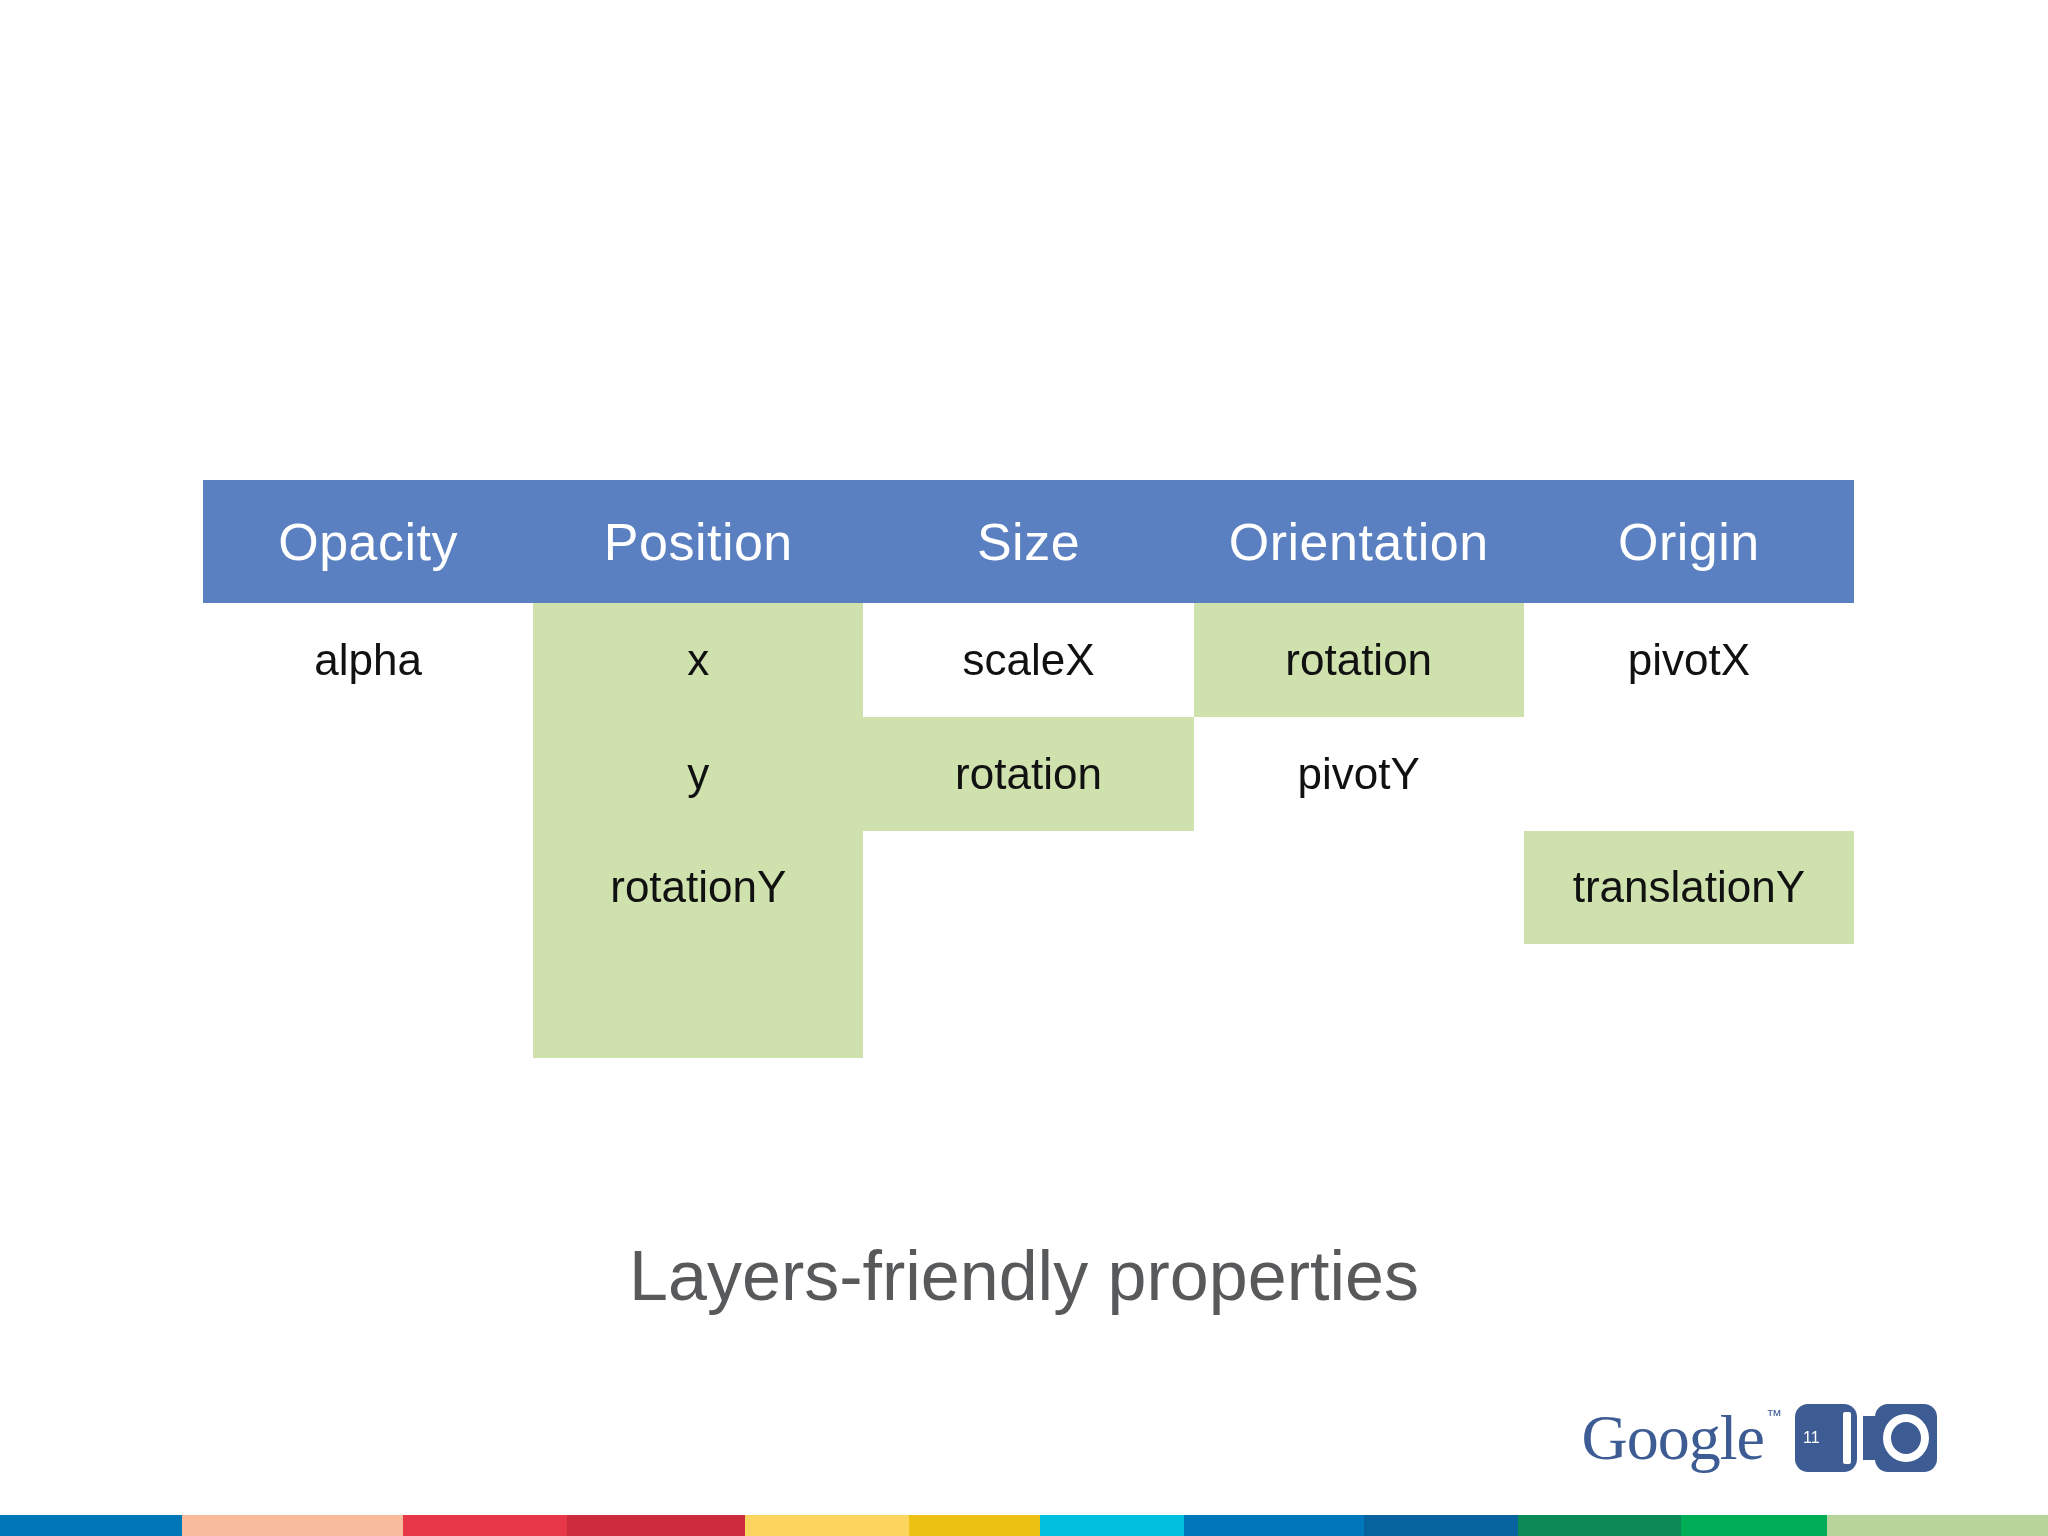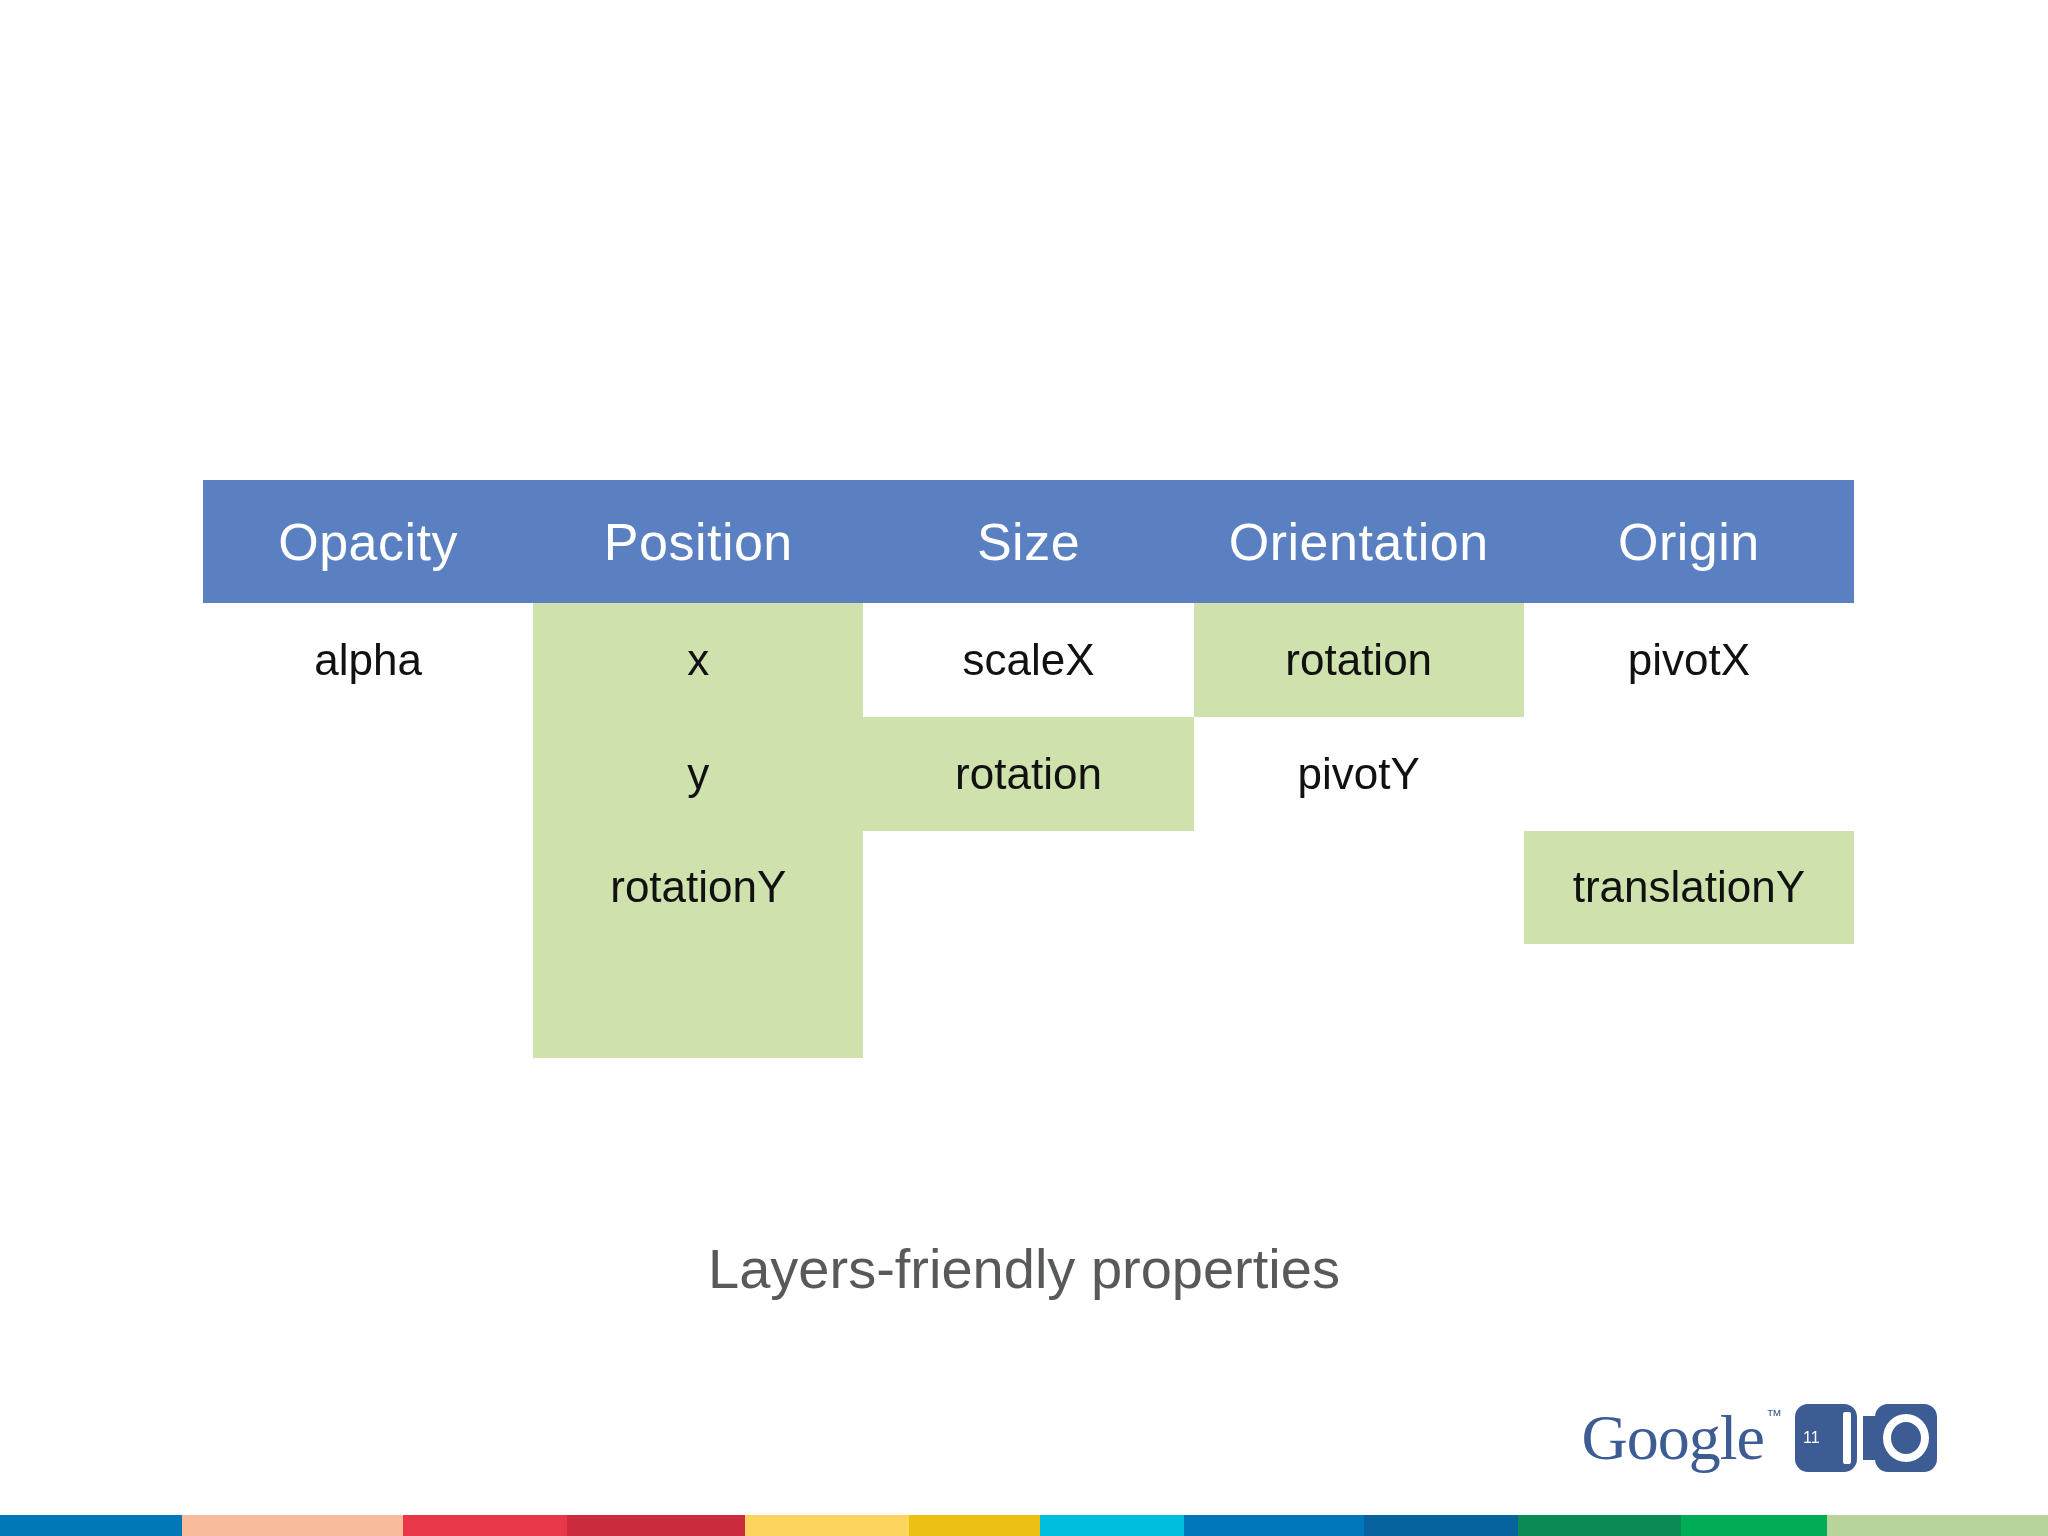--- a/index.html
+++ b/index.html
@@ -41,21 +41,21 @@
   }
   .body-cell.hl{
     background:var(--highlight-bg, #cfe1ad);
   }
 
   
   .caption{
     position:absolute;
     left:0; top:1236px; width:2048px;
     text-align:center;
-    font-size:56px;
+    font-size:70px;
     color:var(--caption-text, #58595b);
   }
 
   
   .logo{
     position:absolute;
     top:1395px; right:111px;
     height:86px;
     display:flex;align-items:center;
   }

